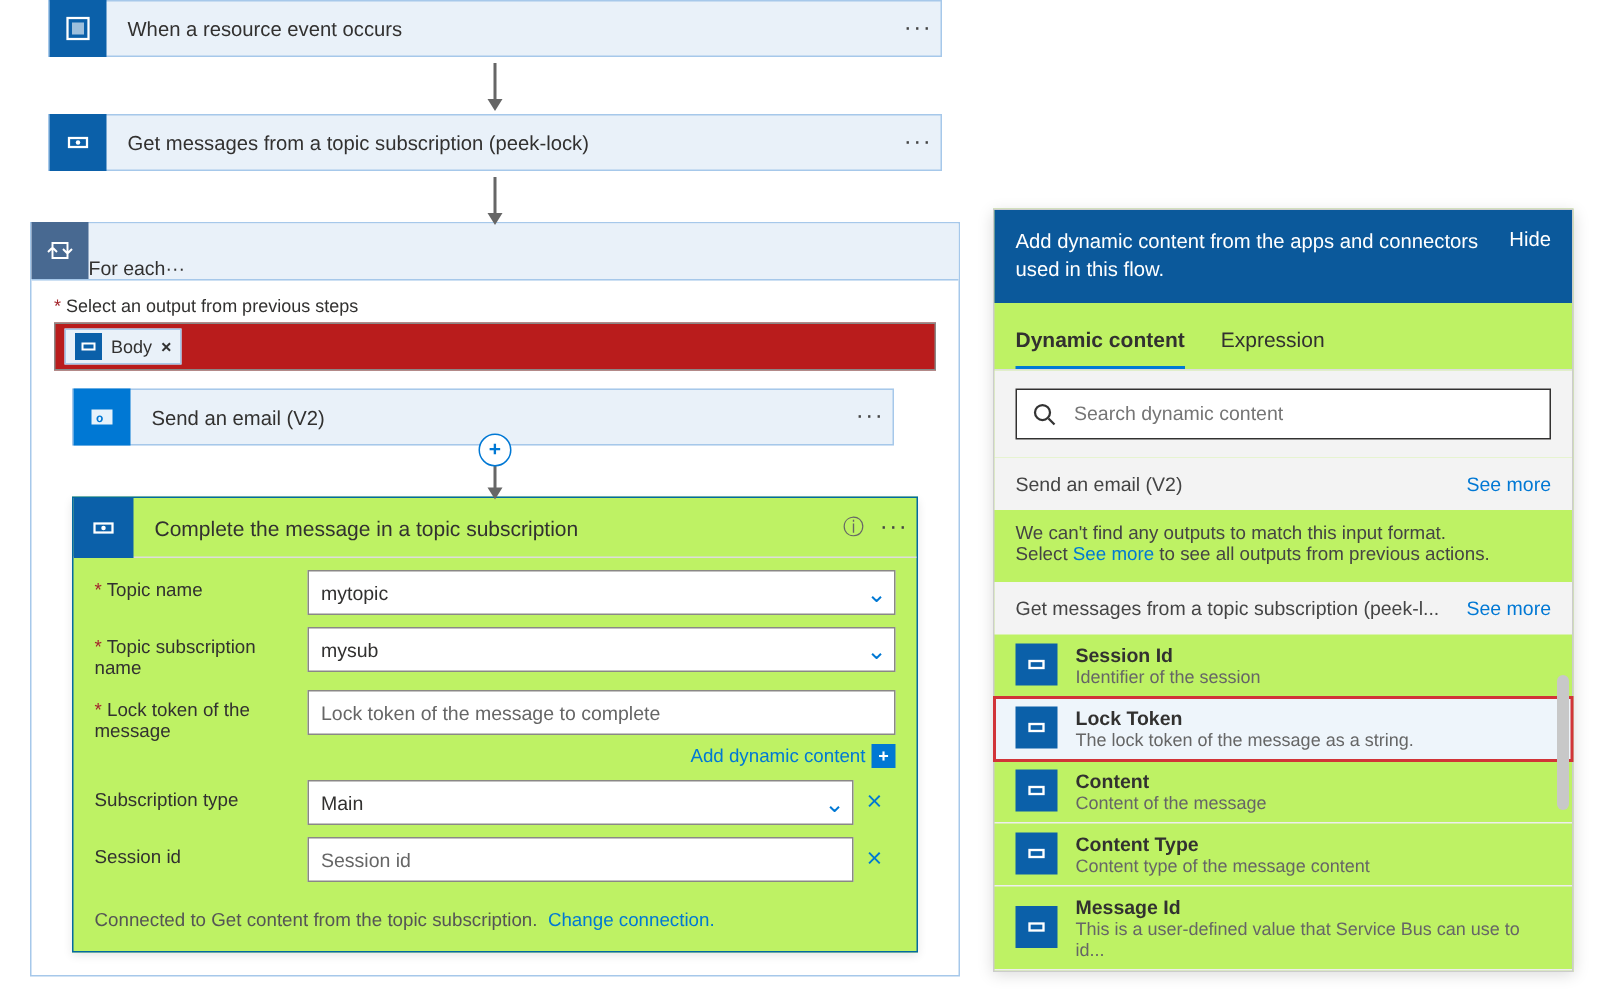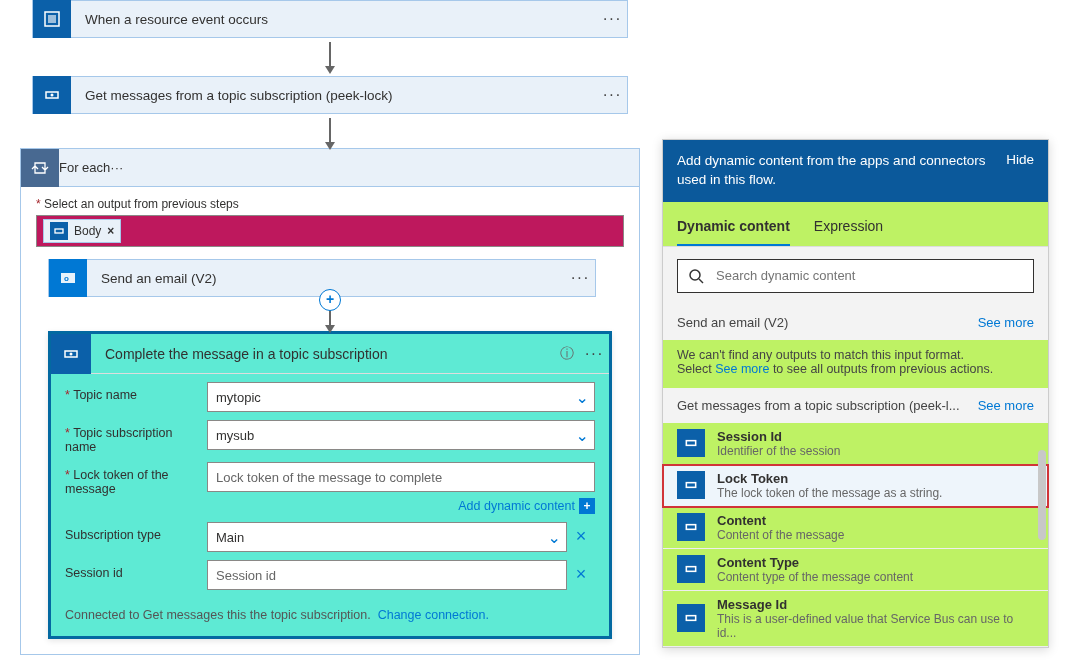--- a/index.html
+++ b/index.html
@@ -17,36 +17,36 @@
   .icon-mail { background: #0078d4; }
   
   .arrow-wrap { display: flex; justify-content: center; }
   .arrow { width: 2px; height: 26px; background: #666; position: relative; margin: 4px 0 4px 0; }
   .arrow::after { content: ""; position: absolute; bottom: -6px; left: -4px; border-left: 5px solid transparent; border-right: 5px solid transparent; border-top: 8px solid #666; }
   .arrow.with-plus::before { content: "+"; position: absolute; top: -12px; left: -10px; width: 20px; height: 20px; border: 1px solid #0078d4; border-radius: 50%; background: #fff; color: #0078d4; font-size: 14px; line-height: 18px; text-align: center; font-weight: bold; }
   
   .step-wide { margin: 4px 32px 0 32px; }
   
   .foreach-container { margin: 0 20px 0 20px; border: 1px solid #a6c8ea; background: #fff; }
-  .foreach-header { display: flex; align-items: center; background: #e9f1f9; height: 38px; border-bottom: 1px solid #a6c8ea; }
+  .foreach-header { display: flex; align-items: flex-end; background: #e9f1f9; height: 38px; border-bottom: 1px solid #a6c8ea; }
   .foreach-header .icon-box { width: 38px; height: 38px; background: #486991; display:flex; align-items:center; justify-content:center; color:#fff;}
   .foreach-body { padding: 10px 15px 15px 15px; }
   
   .req { color: #a4262c; }
   .small-label { font-size: 12px; margin-bottom: 4px; }
   
-  .chip-input { border: 1px solid #8a8886; height: 32px; display: flex; align-items: center; padding: 0 6px; background: #be185d; }
+  .chip-input { border: 1px solid #8a8886; height: 32px; display: flex; align-items: center; padding: 0 6px; background: #b91c1c; }
   .chip { display: inline-flex; align-items: center; gap: 6px; background: #e9f1f9; border: 1px solid #a6c8ea; padding: 2px 6px; border-radius: 0; font-size: 12px; }
   .chip .chip-icon { width: 18px; height: 18px; background: #0b60a9; display:flex; align-items:center; justify-content:center;}
   .chip .chip-x { cursor: pointer; font-weight: bold; color: #333; }
   
   .substep { margin: 12px 28px 0 12px; }
   .substep .step { border: 1px solid #a6c8ea; }
   
-  .action-card { margin: 0 12px 0 12px; border: 3px solid #0369a1; background: #5eead4; box-shadow: 0 2px 6px rgba(0,0,0,0.1); }
+  .action-card { margin: 0 12px 0 12px; border: 1px solid #0369a1; background: #bef264; box-shadow: 0 2px 6px rgba(0,0,0,0.1); }
   .action-header { display: flex; align-items: center; height: 40px; border-bottom: 1px solid #ddd; }
   .action-header .icon-box { width: 40px; height: 40px; background: #0b60a9; display:flex;align-items:center;justify-content:center;color:#fff;}
   .action-header .title { flex: 1; padding-left: 14px; font-size: 14px; }
   .action-header .info { width: 24px; text-align:center; color:#666; font-size:14px; }
   .action-header .more { width: 30px; text-align:center; font-size:16px; letter-spacing:1px; color:#444; cursor:pointer;}
   
   .field-row { display: flex; padding: 8px 14px 0 14px; align-items: flex-start; }
   .field-label { width: 130px; font-size: 12.5px; padding-top: 6px; }
   .field-input { flex: 1; position: relative; padding-left: 12px; }
   .field-input .select, .field-input .text { width: 100%; height: 30px; border: 1px solid #8a8886; padding: 0 30px 0 8px; font-size: 13px; background: #fff; display:flex; align-items:center; }
@@ -226,21 +226,21 @@
           <div class="field-label"><span>Session id</span></div>
           <div class="field-input">
             <div class="text">
                 <span class="placeholder">Session id</span>
               </div>
           </div>
           <div class="field-clear">×</div>
         </div>
 
         <div class="conn-row">
-          <span>Connected to Get messages this the topic subscription.</span>&nbsp;&nbsp;<a href="#">Change connection.</a>
+          <span>Connected to Get content from the topic subscription.</span>&nbsp;&nbsp;<a href="#">Change connection.</a>
         </div>
       </div>
     </div>
   </div>
 </div>
 
 <div class="panel">
   <div class="panel-header">
     <div class="desc">Add dynamic content from the apps and connectors used in this flow.</div>
     <div class="hide">Hide</div>

